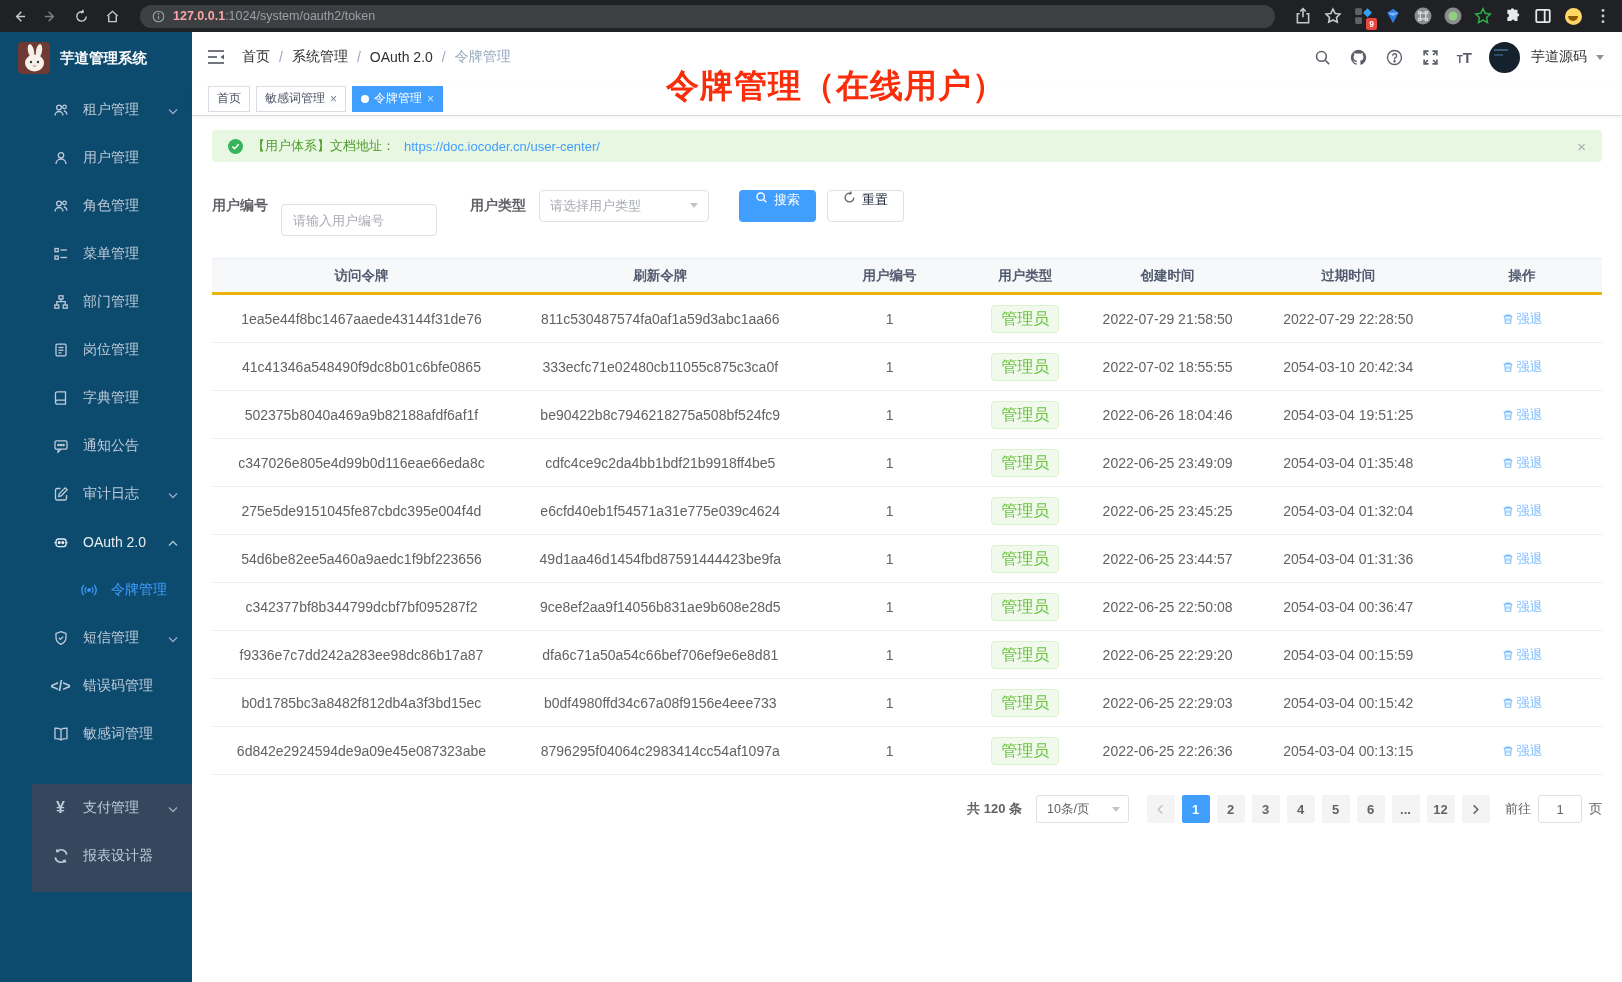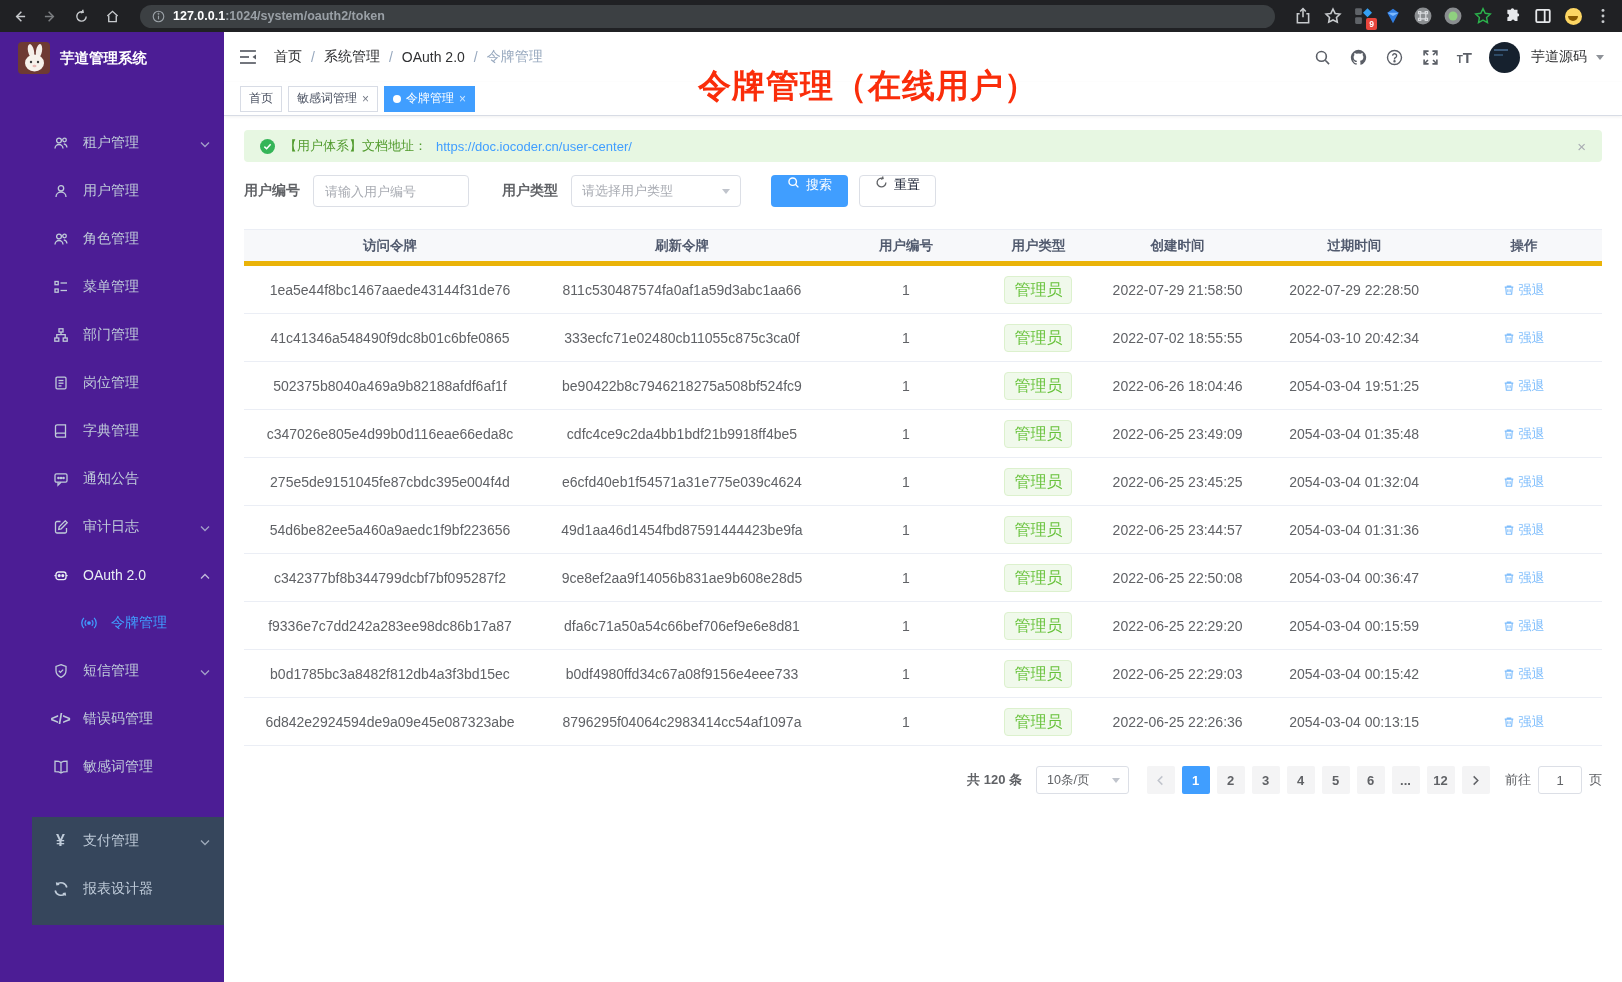--- a/index.html
+++ b/index.html
@@ -6,33 +6,33 @@
   html,body { width:1622px; height:982px; overflow:hidden; background:#fff;
     font-family:"Liberation Sans","DejaVu Sans",sans-serif; }
 
   
   .browser-bar { height:32px; background:#202124; display:flex; align-items:center;
     padding:0 10px; gap:13px; color:#c7cacd; }
   .bnav { width:18px; height:18px; display:flex; align-items:center; justify-content:center; cursor:pointer; }
   .bnav svg { width:15px; height:15px; }
   .url-pill { flex:1; height:23px; margin:0 6px; background:#3c4043; border-radius:12px;
     display:flex; align-items:center; padding:0 12px; gap:8px; font-size:12.5px; }
-  .url-host { color:#ffffff; font-weight:700; }
-  .url-path { color:#9aa0a6;font-weight:bold; }
+  .url-host { color:#fca5a5; font-weight:700; }
+  .url-path { color:#9aa0a6; }
   .ext-wrap { display:flex; align-items:center; gap:12px; }
   .ext { width:18px; height:18px; display:flex; align-items:center; justify-content:center; position:relative; cursor:pointer; }
   .ext-badge { position:absolute; right:-5px; bottom:-5px; background:#e8453c; color:#fff;
     font-size:8.5px; padding:1px 3px; border-radius:2px; font-weight:700; }
   .emoji-face { width:17px; height:17px; border-radius:50%; background:#fdd663; position:relative; }
   .emoji-face:after { content:""; position:absolute; left:3.5px; top:8px; width:10px; height:5px;
     border-radius:0 0 10px 10px; background:#8a5a00; }
 
   
   .app { display:flex; height:950px; }
-  .sidebar { width:224px; background:#4c1d95; flex-shrink:0; display:flex; flex-direction:column;gap:33px; }
+  .sidebar { width:192px; background:#0c4a6e; flex-shrink:0; display:flex; flex-direction:column; }
   .logo-row { height:52px; display:flex; align-items:center; padding-left:18px; gap:10px; }
   .logo-img { width:32px; height:32px; border-radius:4px; overflow:hidden; flex-shrink:0; }
   .logo-title { color:#fff; font-size:14.5px; font-weight:700; }
   .menu { padding-top:2px;margin-left:32px; }
   .menu-item { height:48px; display:flex; align-items:center; padding:0 14px 0 20px;
     color:#bfcbd9; font-size:14px; cursor:pointer; }
   .menu-item .mi { width:17px; height:17px; margin-right:14px; display:flex; align-items:center;
     justify-content:center; flex-shrink:0; }
   .menu-item .mi svg { width:16px; height:16px; }
   .menu-item.sub { padding-left:48px; }
@@ -79,36 +79,36 @@
     padding:0 16px; gap:9px; font-size:13px; color:#529b2e; }
   .notice .chk { width:15px; height:15px; border-radius:50%; background:#35b558; display:flex;
     align-items:center; justify-content:center; flex-shrink:0; }
   .notice .chk svg { width:9px; height:9px; }
   .notice a { color:#409eff; text-decoration:none; cursor:pointer; }
   .notice .close { margin-left:auto; color:#a8abb2; font-size:15px; cursor:pointer; }
 
   .search-row { display:flex; align-items:center; margin-top:13px; font-size:14px; }
   .s-label { font-weight:700; color:#606266; margin-right:13px; }
   .s-input { width:156px; height:32px; border:1px solid #dcdfe6; border-radius:4px; padding:0 11px;
-    font-size:13px; color:#606266; outline:none; font-family:inherit; }
+    font-size:13px; color:#606266; outline:none; font-family:inherit;margin-top:29px; }
   .s-input::placeholder { color:#a8abb2; }
   .s-select { width:170px; height:32px; border:1px solid #dcdfe6; border-radius:4px; padding:0 10px;
     display:flex; align-items:center; color:#a8abb2; font-size:13px; cursor:pointer; }
   .s-select .sel-caret { margin-left:auto; color:#c0c4cc; }
   .gap1 { width:33px; } .gap2 { width:30px; }
   .btn { height:32px; border-radius:4px; display:inline-flex; align-items:flex-start; gap:6px;
     font-size:13px; padding:0 15px; cursor:pointer; border:1px solid transparent; }
   .btn svg { width:13px; height:13px; }
   .btn-primary { background:#409eff; color:#fff; }
   .btn-plain { background:#fff; color:#0f172a; border-color:#dcdfe6; margin-left:11px; }
 
   
   .table { margin-top:22px; width:100%; }
   .thead, .tr { display:flex; align-items:center; width:100%; }
-  .thead { height:37px; background:#f7f8fa; border-top:1px solid #ebeef5; border-bottom:5px solid #eab308;
+  .thead { height:37px; background:#f7f8fa; border-top:1px solid #ebeef5; border-bottom:3px solid #eab308;
     font-weight:700; font-size:13.5px; color:#515a6e; }
   .tr { height:48px; border-bottom:1px solid #ebeef5; font-size:14px; color:#606266; }
   .td, .th { text-align:center; }
   .c1 { width:21.5%; } .c2 { width:21.5%; } .c3 { width:11.5%; } .c4 { width:8%; }
   .c5 { width:12.5%; } .c6 { width:13.5%; } .c7 { width:11.5%; }
   .badge { display:inline-block; padding:5px 9px; font-size:16px; color:#67c23a; background:#f0f9eb;
     border:1px solid #dcf1cd; border-radius:4px; line-height:1; }
   .action { color:#7cbcfc; font-size:13px; display:inline-flex; align-items:center; gap:3px;
     cursor:pointer; text-decoration:none;justify-content:space-between; }
   .action svg { width:12px; height:12px; }

